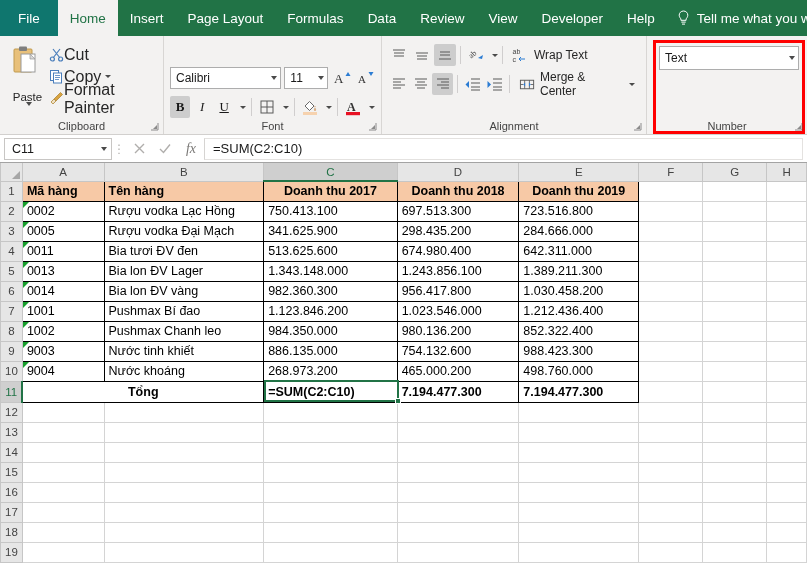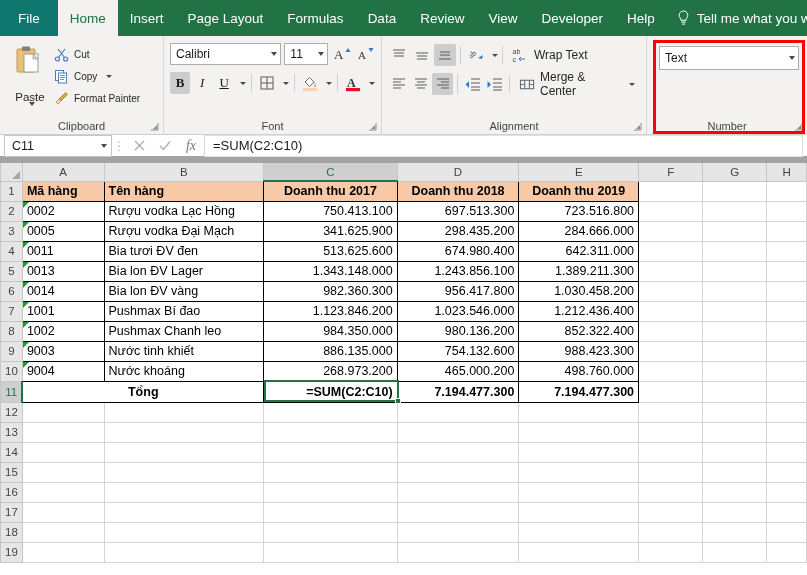--- a/index.html
+++ b/index.html
@@ -67,21 +67,21 @@
   
   .paste-btn {
     width: 48px; display: flex; flex-direction: column;
     align-items: center; justify-content: flex-start;
     padding-top: 4px; cursor: pointer;
   }
   .paste-ico { width: 32px; height: 32px; }
   .paste-txt { font-size: 11.5px; color: #262626; margin-top: 15px; }
   .paste-caret { margin-top:-1px; }
   .clip-list { display:flex; flex-direction:column; justify-content:flex-start; padding-top:5px; gap:3px; }
-  .clip-item { display:flex; align-items:center; gap:5px; font-size:10px; color:#262626; cursor:pointer; height:19px;}
+  .clip-item { display:flex; align-items:center; font-size:16px; color:#262626; cursor:pointer; height:19px;}
   .clip-item svg { flex:none; }
 
   
   .font-row { display:flex; align-items:center; gap:3px; height:24px; }
   .font-row2 { display:flex; align-items:center; gap:2px; height:26px; margin-top:4px;}
   .combo {
     height: 22px; background:#fff; border:1px solid #adadad;
     display:flex; align-items:center; justify-content:space-between;
     padding: 0 3px 0 5px; font-size: 12px; color:#1a1a1a; cursor:pointer;
   }
@@ -95,21 +95,21 @@
   
   .al-row { display:flex; align-items:center; gap:1px; height:26px;}
   .al-row2 { display:flex; align-items:center; gap:1px; height:26px; margin-top:3px;}
   .wide-btn { display:flex;align-items:center;gap:5px;padding:0 5px;height:23px;font-size:12px;color:#262626;cursor:pointer;border-radius:2px;}
   .numfmt-hl { border:3px solid #ff0000; padding:3px; }
   .num-row2 { display:flex;align-items:center;gap:2px;height:26px;margin-top:6px;}
 
   
   .fbar {
     height: 28px; display:flex; align-items:center;
-    background:#fff; border-bottom:7px solid #a3a3a3;
+    background:#fff; border-bottom:1px solid #a3a3a3;
     padding: 1px 0;
   }
   .namebox {
     width:108px; height:22px; margin-left:4px;
     background:#fff; border:1px solid #c8c6c4;
     display:flex;align-items:center;justify-content:space-between;
     padding:0 4px 0 7px; font-size:12.5px; color:#1a1a1a; cursor:pointer;
   }
   .fb-dots { width:14px; text-align:center; color:#b4b2b0; font-size:12px; letter-spacing:0; }
   .fb-btns { display:flex; align-items:center; gap:0px; }
@@ -143,21 +143,21 @@
   .rowhdr.sel { background:#cfcfcf; border-right:2px solid #217346; color:#217346; }
   td.cell {
     border:1px solid #d4d4d4;
     font-size:12.5px; color:#000;
     padding:0 4px; vertical-align:middle;
     white-space:nowrap; overflow:hidden;
   }
   td.cell.bordered { border:1px solid #000; }
   td.hdrcell { background:#f7c9a6; font-weight:bold; }
   td.hdrcell.ctr { text-align:center; }
-  td.num { text-align:right; }
+  td.num { text-align:left; }
   td.ctr { text-align:center; }
   td.bold { font-weight:bold; }
   td.blank { border:1px solid #d4d4d4; }
   .errtri {
     position:relative;
   }
   .errtri::before {
     content:""; position:absolute; left:0; top:0;
     width:0;height:0;border-left:6px solid #17a02c;border-bottom:6px solid transparent;
   }
@@ -255,21 +255,21 @@
       </div>
     </div>
     <div class="grp-label">Clipboard</div>
     <svg class="grp-launcher" viewBox="0 0 9 9">
       <path d="M1 8 H8 V1" fill="none" stroke="#555" stroke-width="1"></path>
         <path d="M7 7 L3 7 L7 3 Z" fill="#555"></path>
     </svg>
   </div>
 
   <div class="group" style="width:218px;">
-    <div class="grp-body" style="flex-direction:column;padding-top:2px;">
+    <div class="grp-body" style="flex-direction:column;padding-top:2px;margin-top:24px;">
       <div class="font-row">
         <div class="combo" style="width:120px;">
           <span class="cv">Calibri</span>
           <span class="caret"></span>
         </div>
         <div class="combo" style="width:47px;">
           <span class="cv">11</span>
           <span class="caret"></span>
         </div>
         <div class="ico-btn">

